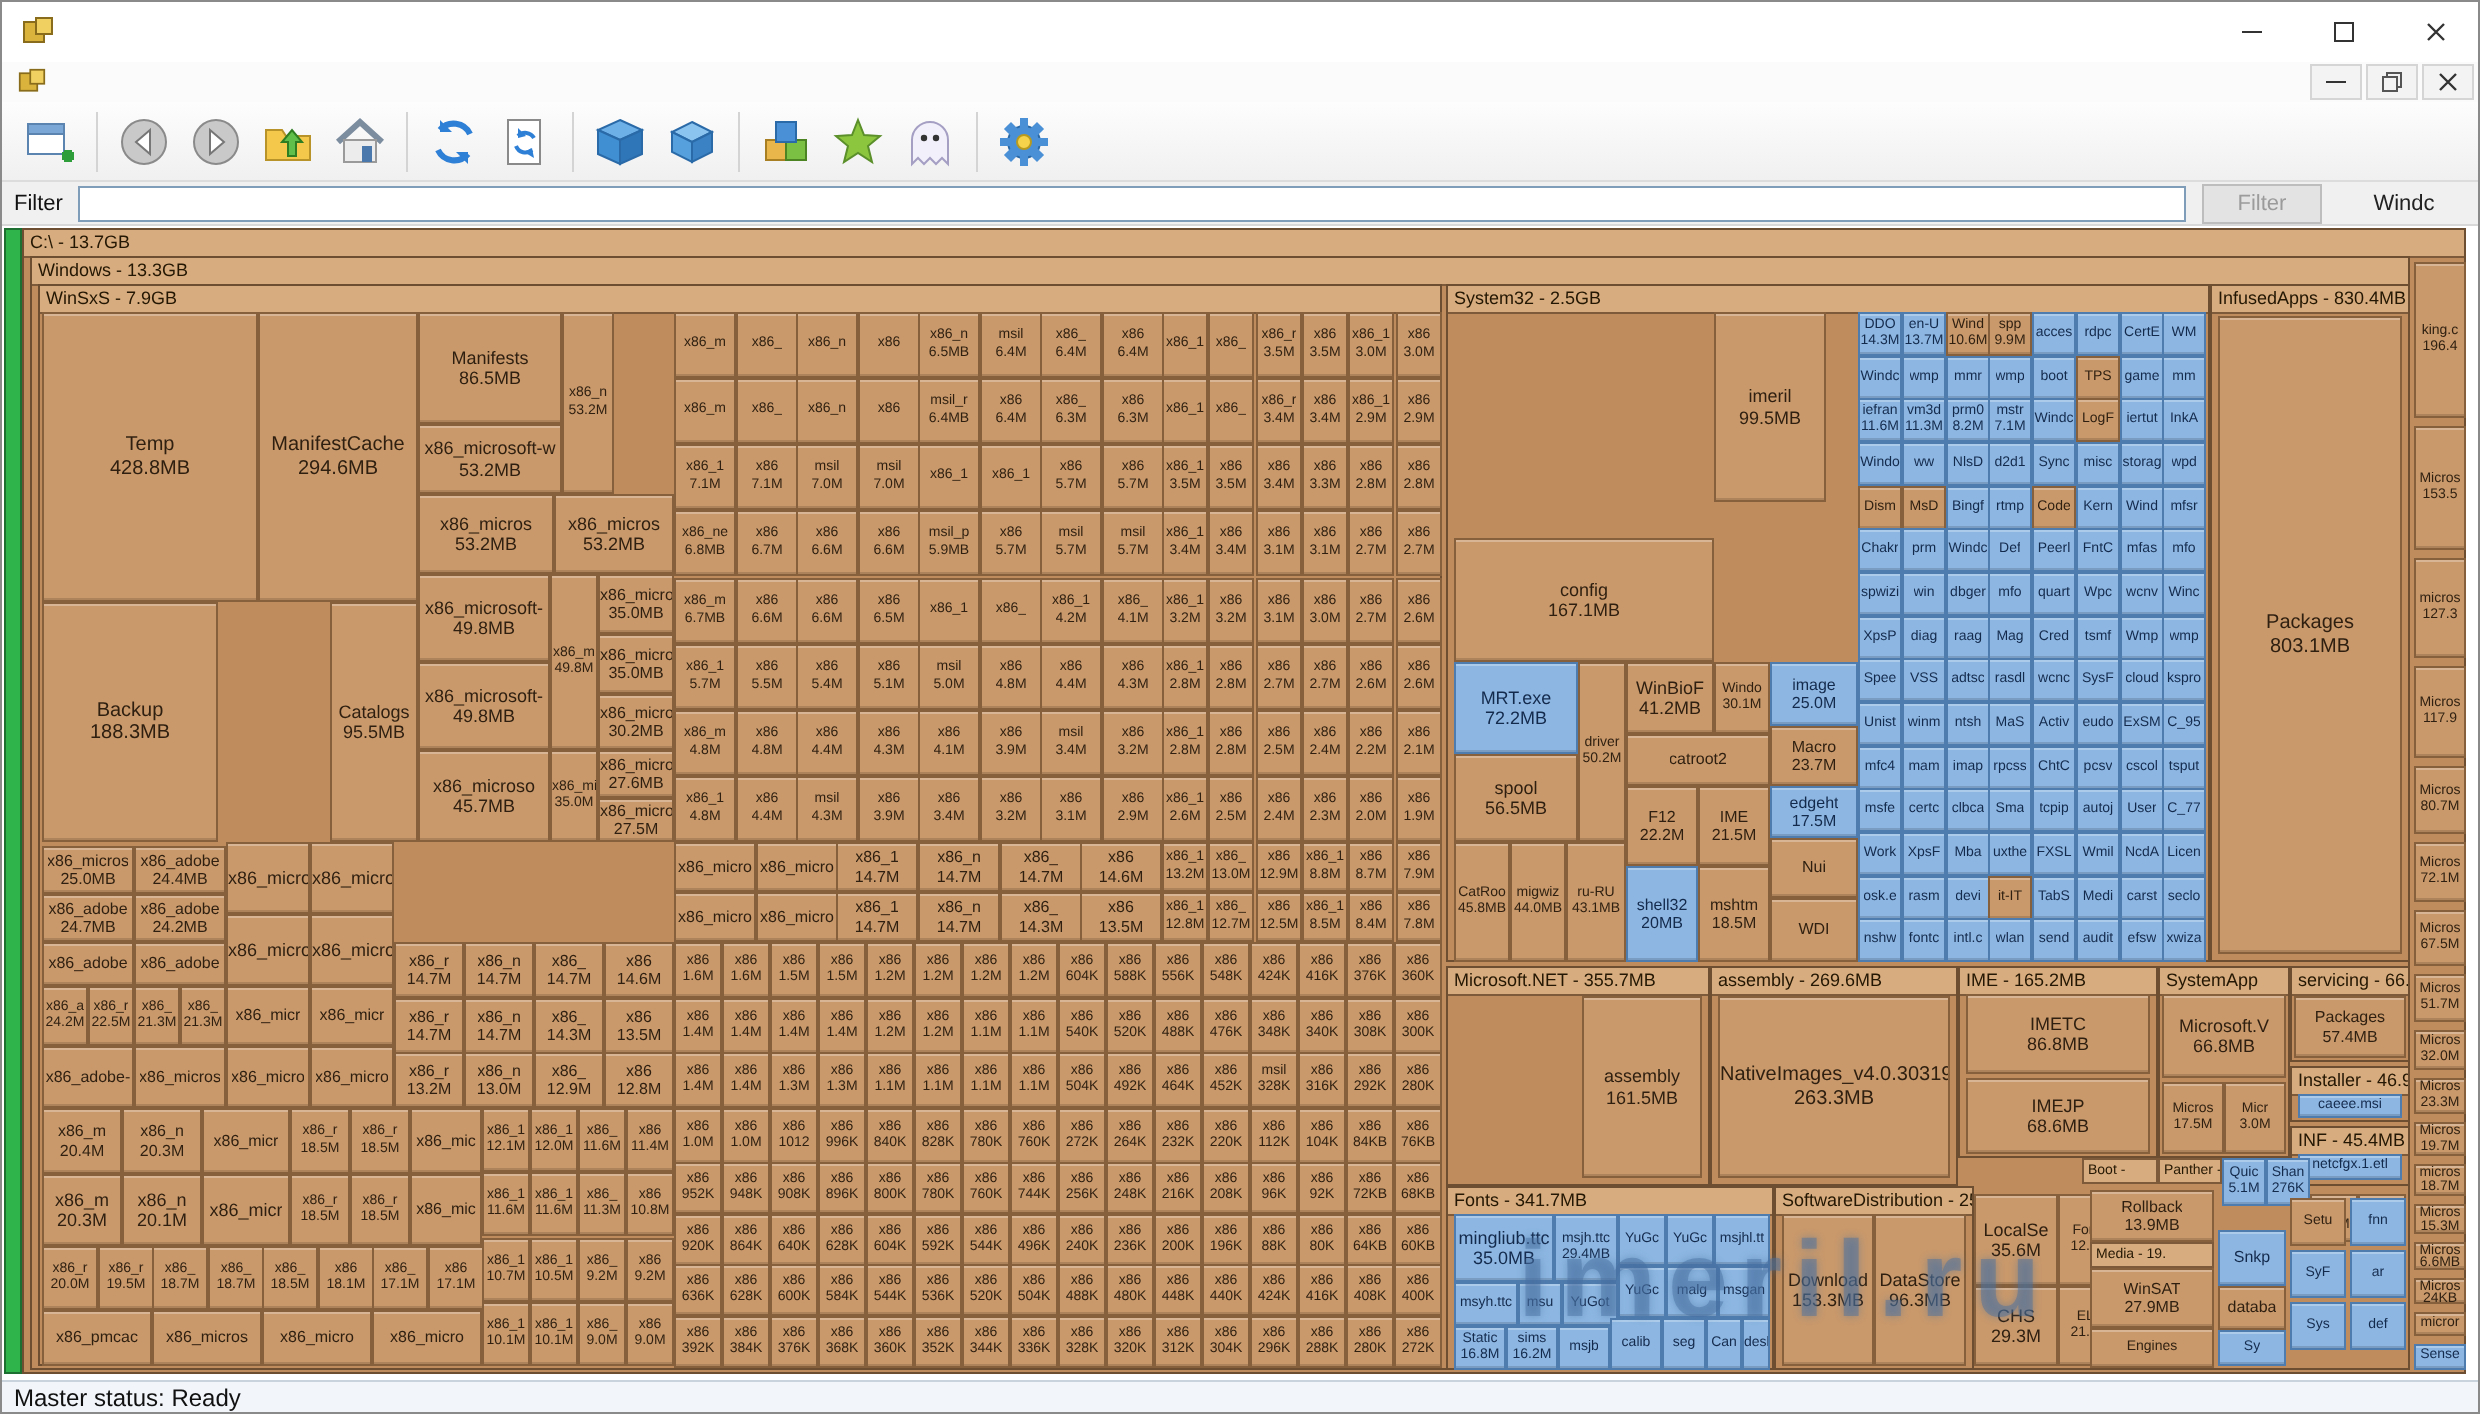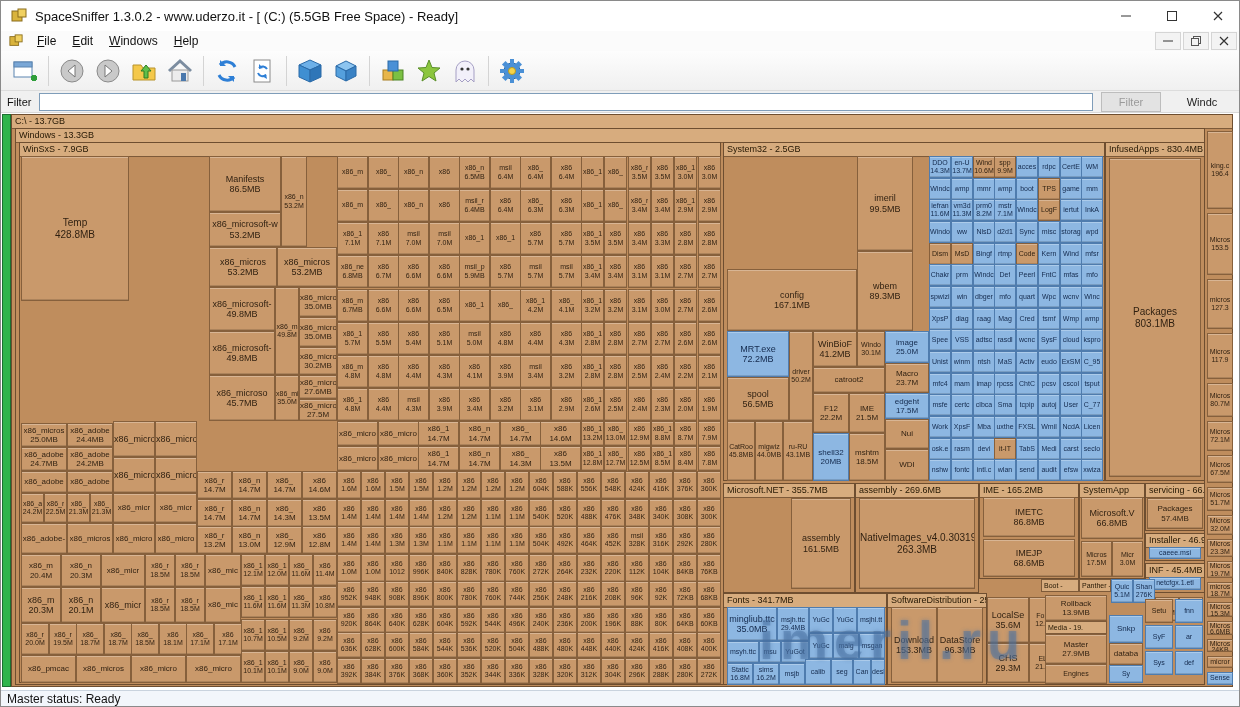--- a/index.html
+++ b/index.html
@@ -60,21 +60,20 @@
       pointer-events:none;z-index:50;font-family:"Liberation Sans",sans-serif;}
 </style>
 </head>
 <body>
 
 <div class="titlebar">
   <svg class="app-icon" viewBox="0 0 16 16">
     <rect x="1" y="3" width="10" height="10" fill="#d9b33c" stroke="#8a6d1c"></rect>
     <rect x="7" y="1" width="8" height="8" fill="#f0d060" stroke="#8a6d1c"></rect>
   </svg>
-  <span class="title-text">SpaceSniffer 1.3.0.2 - www.uderzo.it - [ (C:) (5.5GB Free Space) - Ready]</span>
   <div class="win-controls">
       <div class="win-btn">
         <svg width="12" height="12" viewBox="0 0 12 12">
           <line x1="1" y1="6" x2="11" y2="6" stroke="#333" stroke-width="1"></line>
         </svg>
       </div>
       <div class="win-btn">
         <svg width="12" height="12" viewBox="0 0 12 12">
           <rect x="1.5" y="1.5" width="9" height="9" fill="none" stroke="#333" stroke-width="1"></rect>
         </svg>
@@ -85,26 +84,20 @@
         </svg>
       </div>
     </div>
 </div>
 
 <div class="menubar">
   <svg class="menu-appicon" viewBox="0 0 16 16">
     <rect x="1" y="3" width="10" height="10" fill="#d9b33c" stroke="#8a6d1c"></rect>
     <rect x="7" y="1" width="8" height="8" fill="#f0d060" stroke="#8a6d1c"></rect>
   </svg>
-  <div id="menu-items" style="display:flex;">
-      <span class="menu-item"><u>F</u>ile</span>
-      <span class="menu-item"><u>E</u>dit</span>
-      <span class="menu-item"><u>W</u>indows</span>
-      <span class="menu-item"><u>H</u>elp</span>
-    </div>
   <div class="mdi-controls">
       <div class="mdi-btn">
         <svg width="12" height="12" viewBox="0 0 12 12">
           <line x1="1" y1="6" x2="11" y2="6" stroke="#333" stroke-width="1"></line>
         </svg>
       </div>
       <div class="mdi-btn">
         <svg width="12" height="12" viewBox="0 0 12 12">
           <rect x="3.5" y="1.5" width="7" height="7" fill="none" stroke="#555"></rect>
           <rect x="1.5" y="3.5" width="7" height="7" fill="#f3f3f3" stroke="#555"></rect>
@@ -276,20 +269,24 @@
     <div class="tm-c" style="left: 722px; top: 592px; width: 164px; height: 92px;">
       <div class="tm-hdr">Fonts - 341.7MB</div>
     </div>
     <div class="tm-c" style="left: 886px; top: 592px; width: 100px; height: 92px;">
       <div class="tm-hdr">SoftwareDistribution - 250.6M</div>
     </div>
     <div class="leaf tan" style="left: 20px; top: 155px; width: 108px; height: 145px;">
       <span style="font-size: 10px;">Temp</span>
       <span style="font-size: 10px;">428.8MB</span>
     </div>
+    <div class="leaf tan" style="left: 128px; top: 155px; width: 80px; height: 145px;">
+      <span style="font-size: 10px;">ManifestCache</span>
+      <span style="font-size: 10px;">294.6MB</span>
+    </div>
     <div class="leaf tan" style="left: 208px; top: 155px; width: 72px; height: 56px;">
       <span style="font-size: 9px;">Manifests</span>
       <span style="font-size: 9px;">86.5MB</span>
     </div>
     <div class="leaf tan" style="left: 280px; top: 155px; width: 26px; height: 91px;">
       <span style="font-size: 7px;">x86_n</span>
       <span style="font-size: 7px;">53.2M</span>
     </div>
     <div class="leaf tan" style="left: 208px; top: 211px; width: 72px; height: 35px;">
       <span style="font-size: 9px;">x86_microsoft-w</span>
@@ -336,20 +333,28 @@
       <span style="font-size: 7px;">35.0M</span>
     </div>
     <div class="leaf tan" style="left: 298px; top: 374px; width: 38px; height: 24px;">
       <span style="font-size: 8px;">x86_micros</span>
       <span style="font-size: 8px;">27.6MB</span>
     </div>
     <div class="leaf tan" style="left: 298px; top: 398px; width: 38px; height: 22px;">
       <span style="font-size: 8px;">x86_micro</span>
       <span style="font-size: 8px;">27.5M</span>
     </div>
+    <div class="leaf tan" style="left: 20px; top: 300px; width: 88px; height: 120px;">
+      <span style="font-size: 10px;">Backup</span>
+      <span style="font-size: 10px;">188.3MB</span>
+    </div>
+    <div class="leaf tan" style="left: 164px; top: 300px; width: 44px; height: 120px;">
+      <span style="font-size: 9px;">Catalogs</span>
+      <span style="font-size: 9px;">95.5MB</span>
+    </div>
     <div class="leaf tan" style="left: 20px; top: 422px; width: 46px; height: 24px;">
       <span style="font-size: 8px;">x86_micros</span>
       <span style="font-size: 8px;">25.0MB</span>
     </div>
     <div class="leaf tan" style="left: 66px; top: 422px; width: 46px; height: 24px;">
       <span style="font-size: 8px;">x86_adobe</span>
       <span style="font-size: 8px;">24.4MB</span>
     </div>
     <div class="leaf tan" style="left: 20px; top: 446px; width: 46px; height: 24px;">
       <span style="font-size: 8px;">x86_adobe</span>
@@ -456,24 +461,20 @@
       <span style="font-size: 8px;">x86_mic</span>
     </div>
     <div class="leaf tan" style="left: 726px; top: 268px; width: 130px; height: 62px;">
       <span style="font-size: 9px;">config</span>
       <span style="font-size: 9px;">167.1MB</span>
     </div>
     <div class="leaf tan" style="left: 856px; top: 155px; width: 56px; height: 95px;">
       <span style="font-size: 9px;">imeril</span>
       <span style="font-size: 9px;">99.5MB</span>
     </div>
-    <div class="leaf tan" style="left: 856px; top: 250px; width: 56px; height: 80px;">
-      <span style="font-size: 9px;">wbem</span>
-      <span style="font-size: 9px;">89.3MB</span>
-    </div>
     <div class="leaf blue" style="left: 726px; top: 330px; width: 62px; height: 46px;">
       <span style="font-size: 9px;">MRT.exe</span>
       <span style="font-size: 9px;">72.2MB</span>
     </div>
     <div class="leaf tan" style="left: 726px; top: 376px; width: 62px; height: 44px;">
       <span style="font-size: 9px;">spool</span>
       <span style="font-size: 9px;">56.5MB</span>
     </div>
     <div class="leaf tan" style="left: 788px; top: 330px; width: 24px; height: 90px;">
       <span style="font-size: 7px;">driver</span>
@@ -749,21 +750,21 @@
       <span style="font-size: 7px;">21.4M</span>
     </div>
     <div class="leaf tan" style="left: 1044px; top: 594px; width: 62px; height: 26px;">
       <span style="font-size: 8px;">Rollback</span>
       <span style="font-size: 8px;">13.9MB</span>
     </div>
     <div class="leaf hdr" style="left: 1044px; top: 620px; width: 62px; height: 13px;">
       <span style="font-size: 7px;">Media - 19.</span>
     </div>
     <div class="leaf tan" style="left: 1044px; top: 633px; width: 62px; height: 30px;">
-      <span style="font-size: 8px;">Master</span>
+      <span style="font-size: 8px;">WinSAT</span>
       <span style="font-size: 8px;">27.9MB</span>
     </div>
     <div class="leaf tan2" style="left: 1044px; top: 663px; width: 62px; height: 20px;">
       <span style="font-size: 7px;">Engines</span>
     </div>
     <div class="leaf blue" style="left: 1108px; top: 614px; width: 34px; height: 28px;">
       <span style="font-size: 8px;">Snkp</span>
     </div>
     <div class="leaf tan2" style="left: 1108px; top: 642px; width: 34px; height: 22px;">
       <span style="font-size: 8px;">databa</span>

